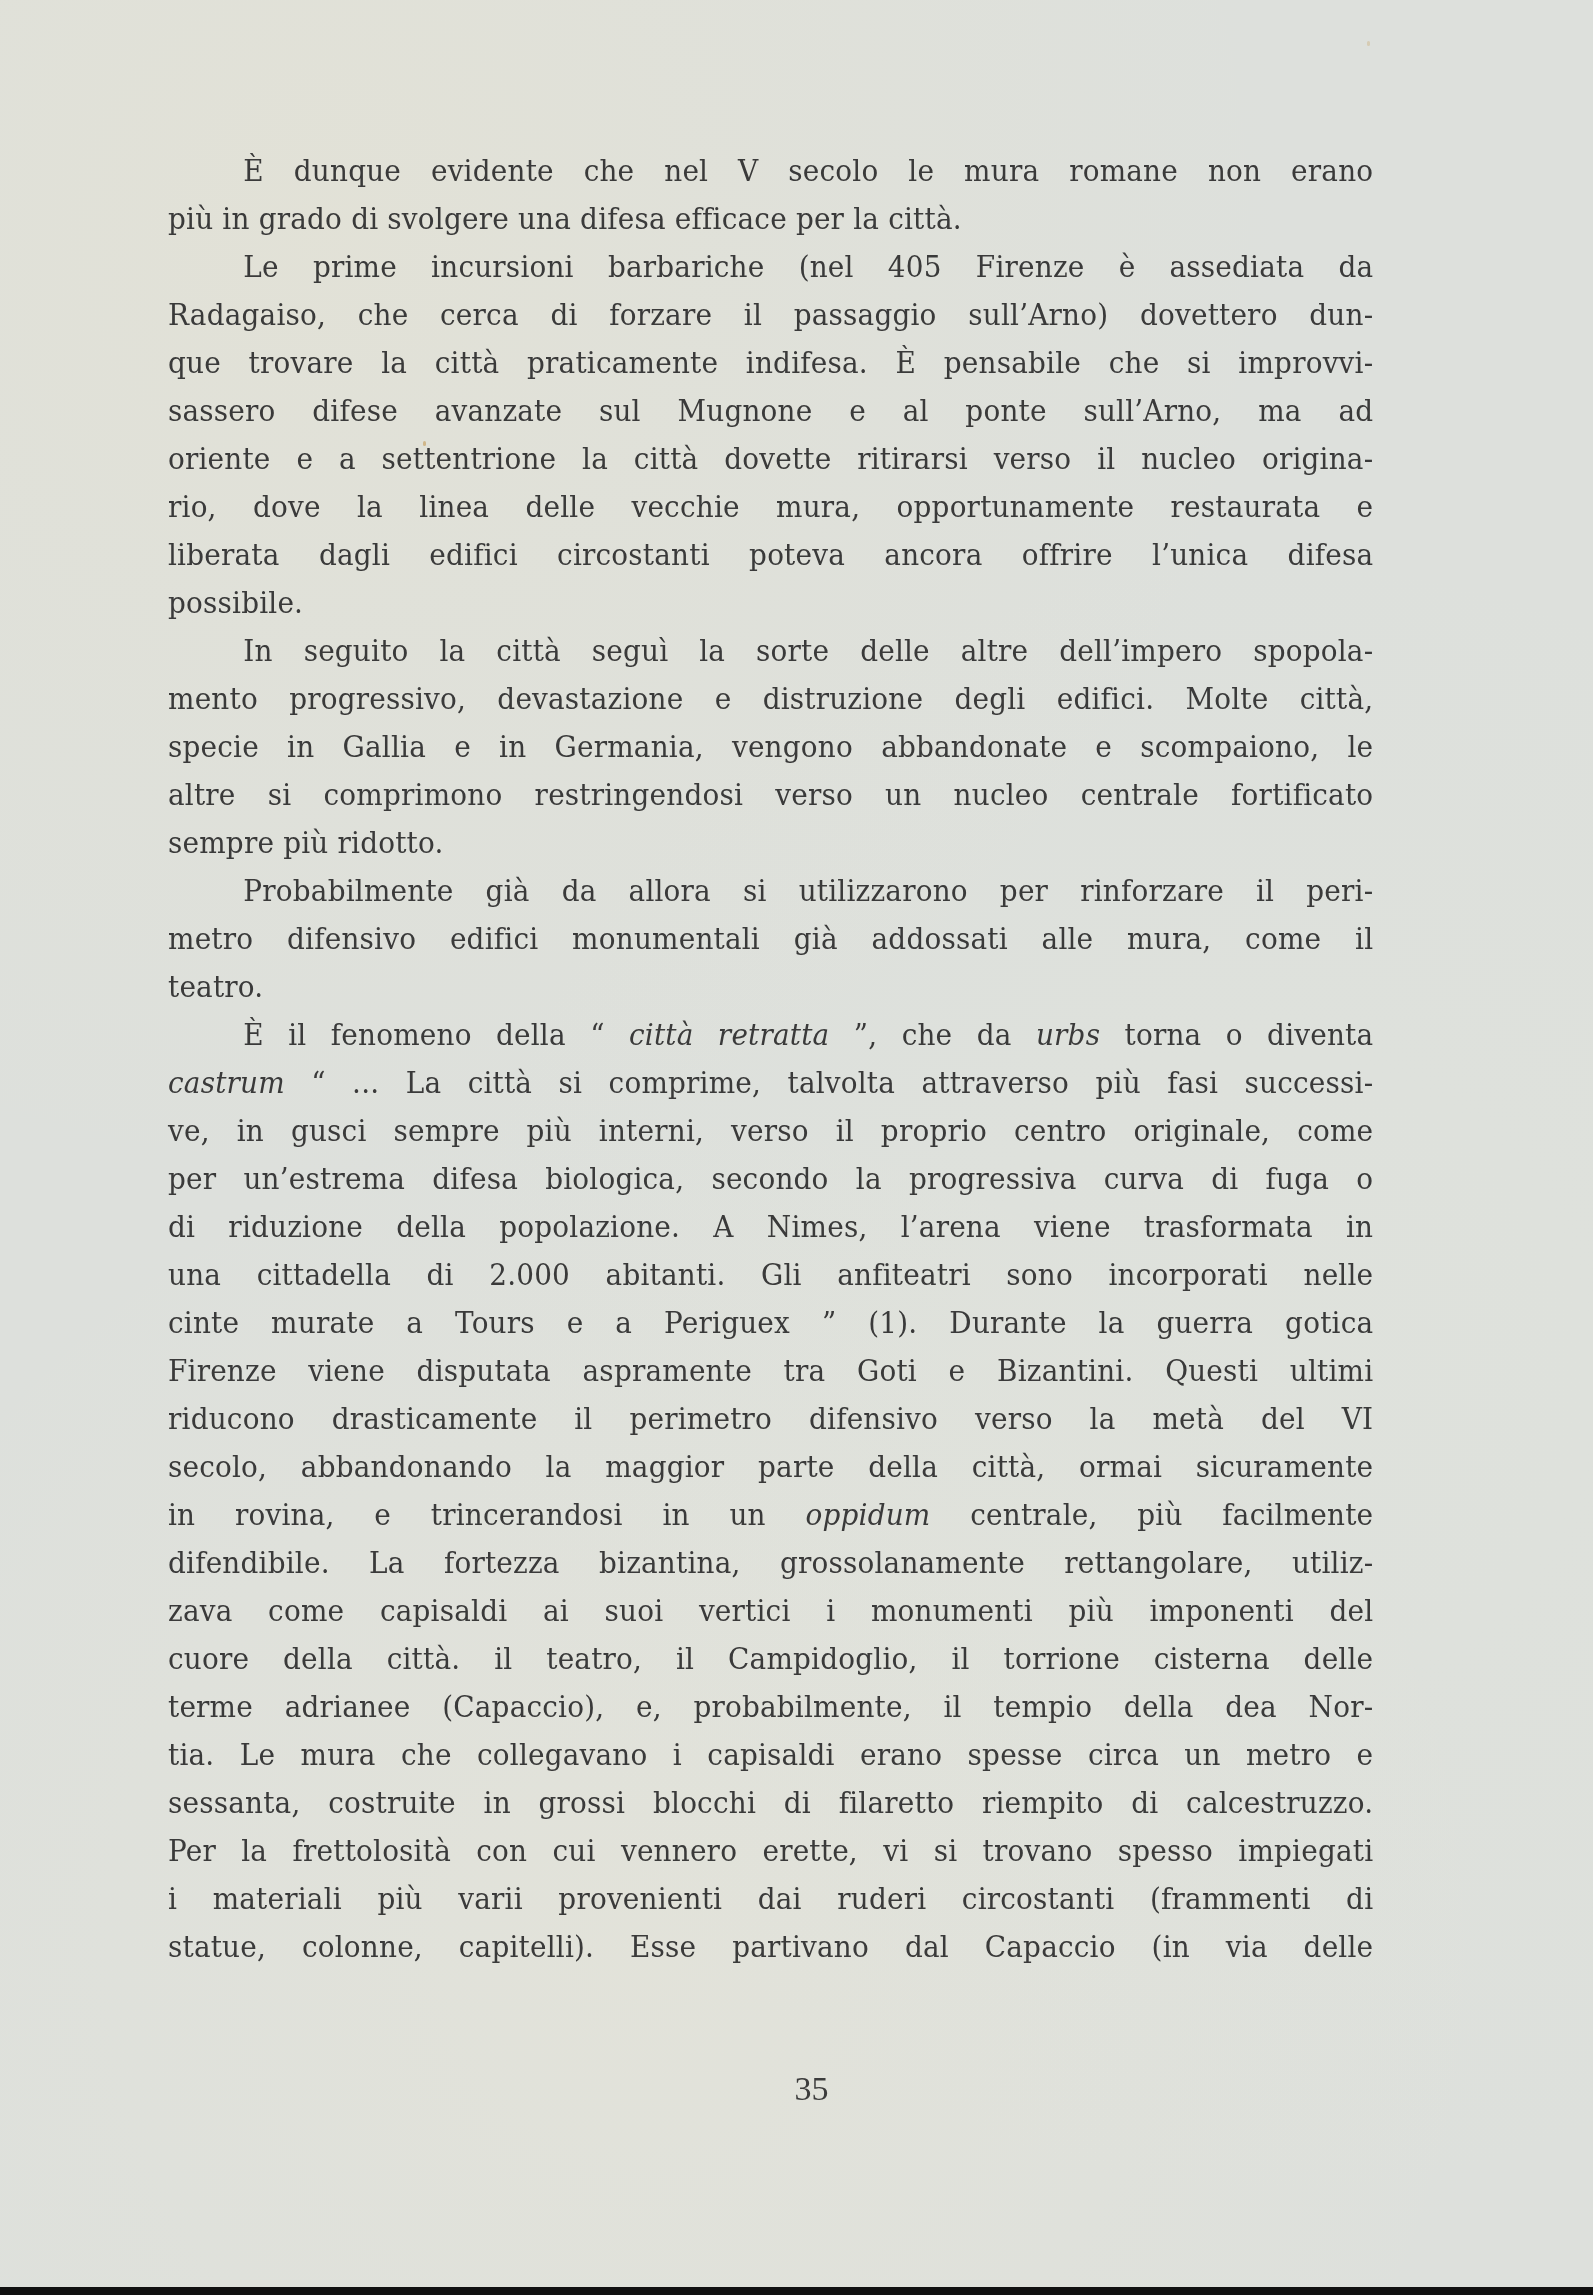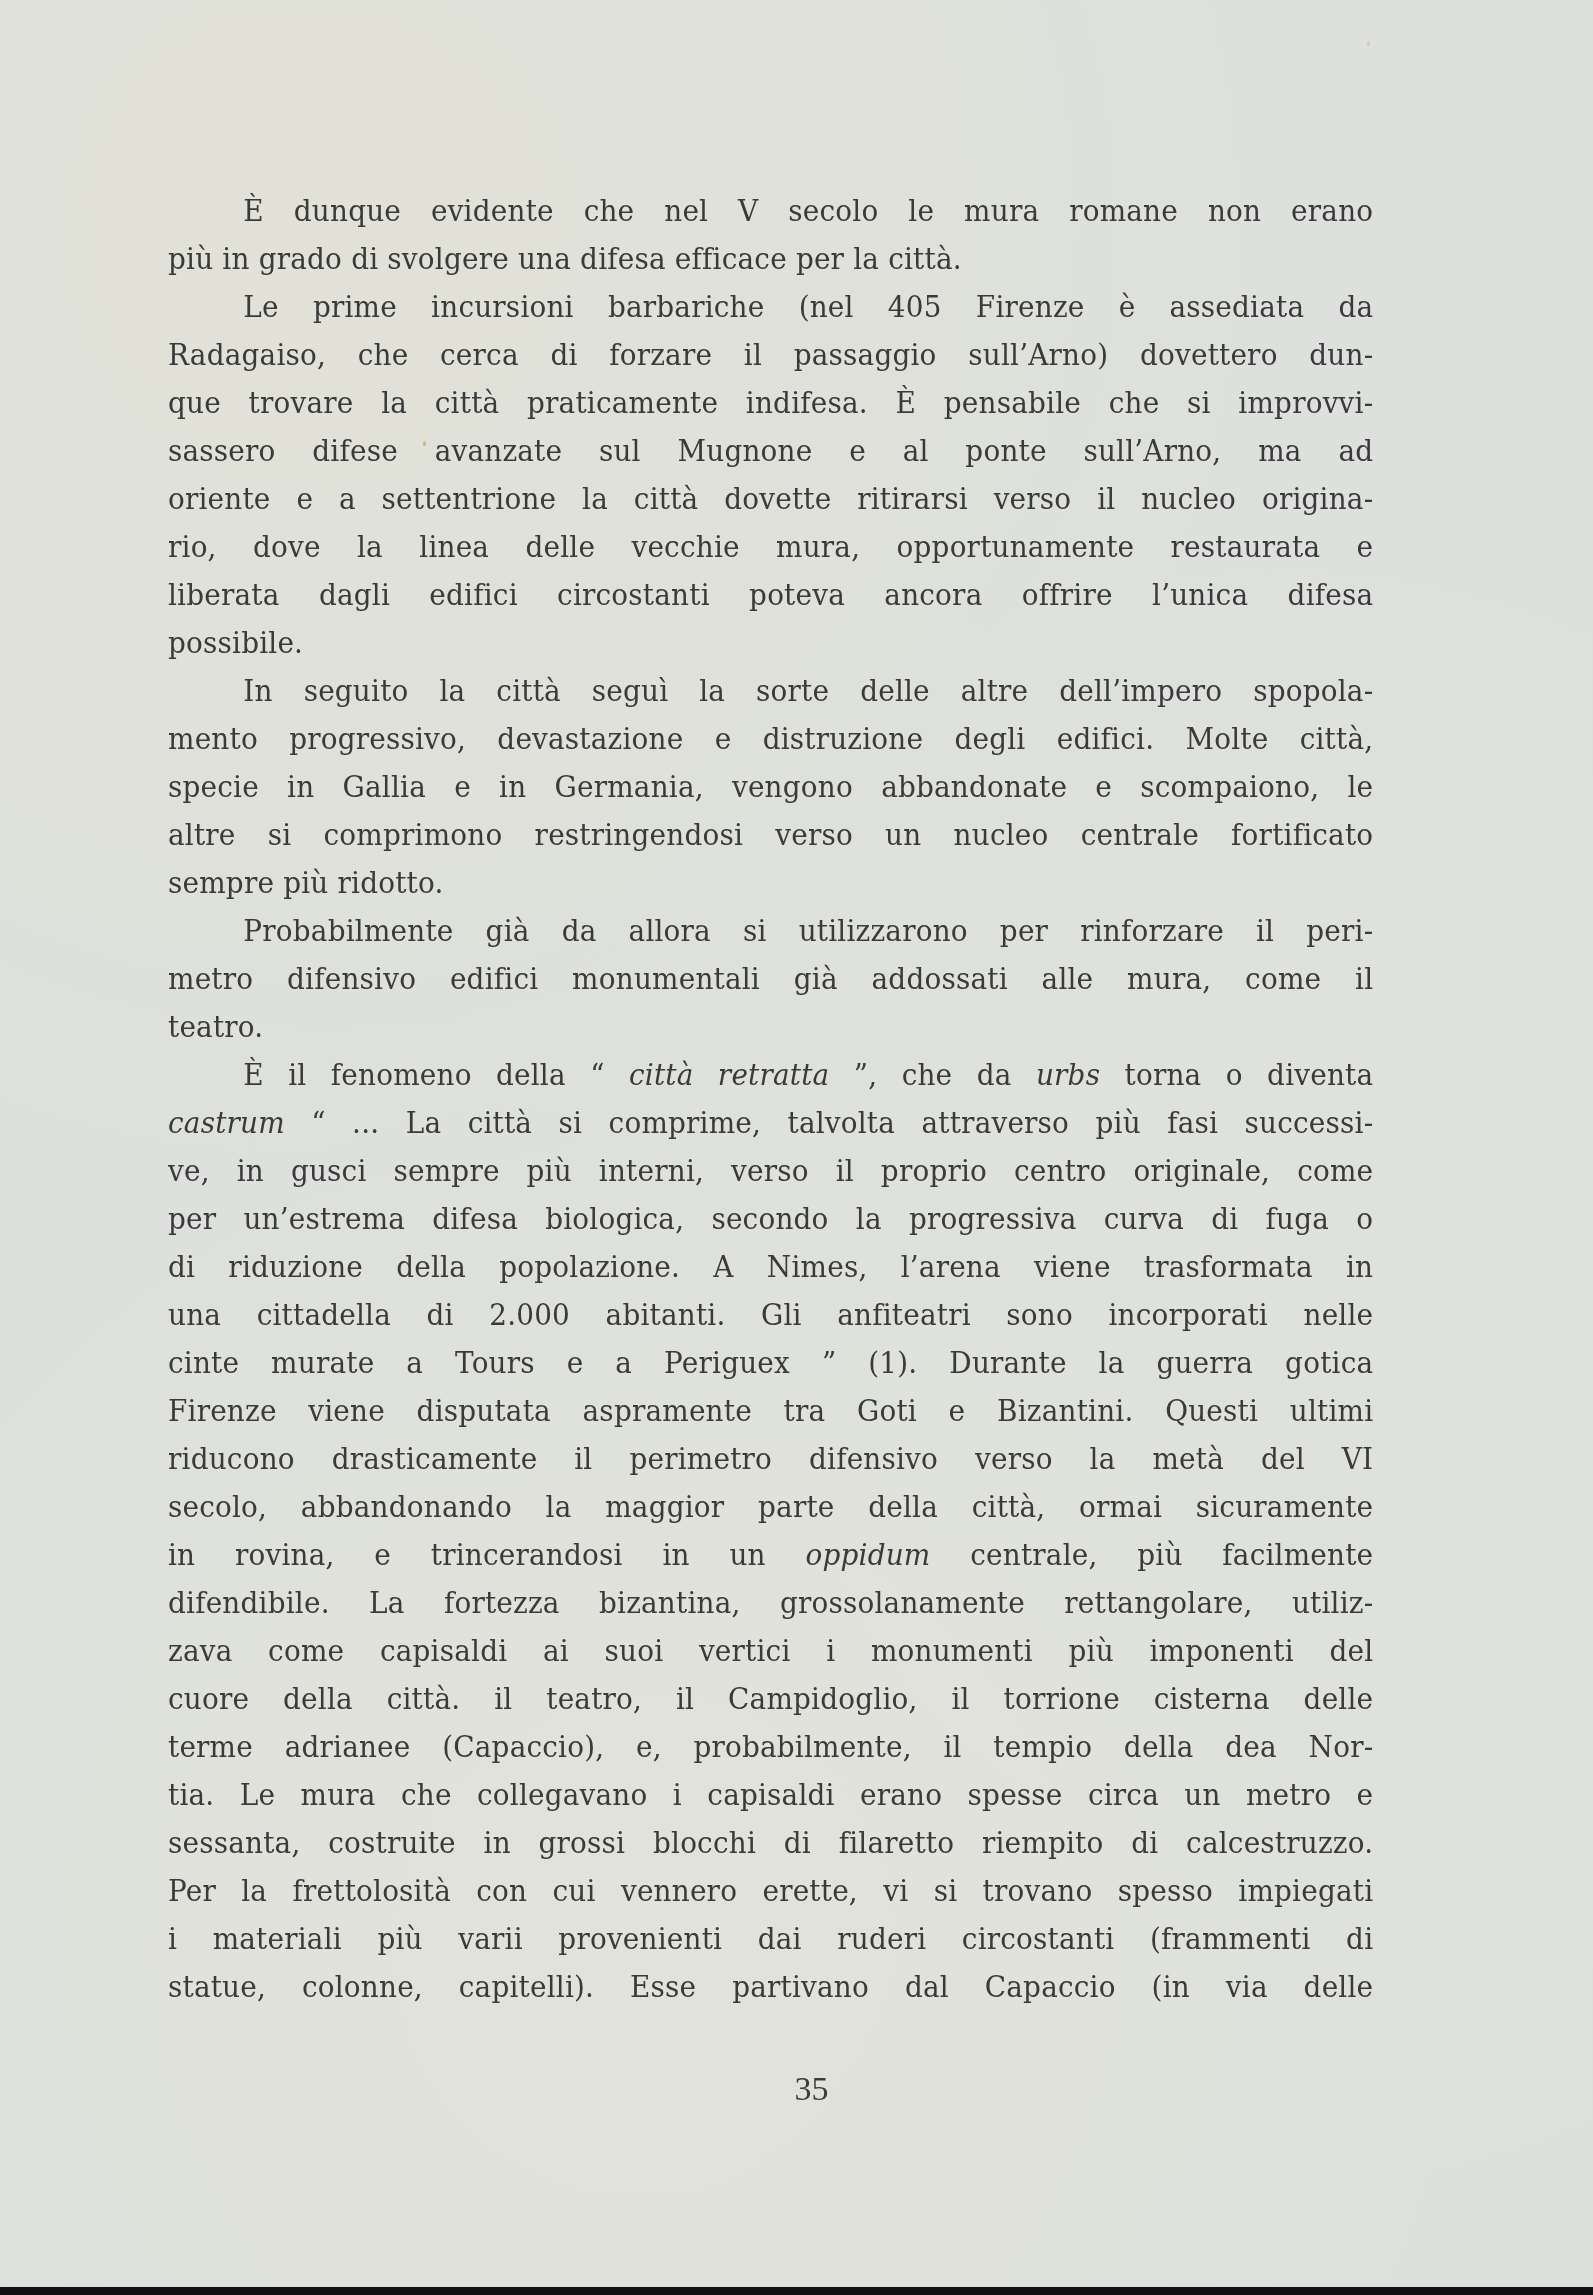--- a/index.html
+++ b/index.html
@@ -23,21 +23,20 @@
     position: absolute;
     left: 0; top: 0;
     width: 1593px;
     height: 2287px;
   }
   .text-block {
     position: absolute;
     left: 168px;
     top: 147px;
     width: 1205px;
-    margin-top: 40px;
   }
   .line {
     display: block;
     height: 48px;
     line-height: 48px;
     font-size: 30px;
     letter-spacing: 0.2px;
     white-space: nowrap;
     text-align: justify;
     text-align-last: justify;

